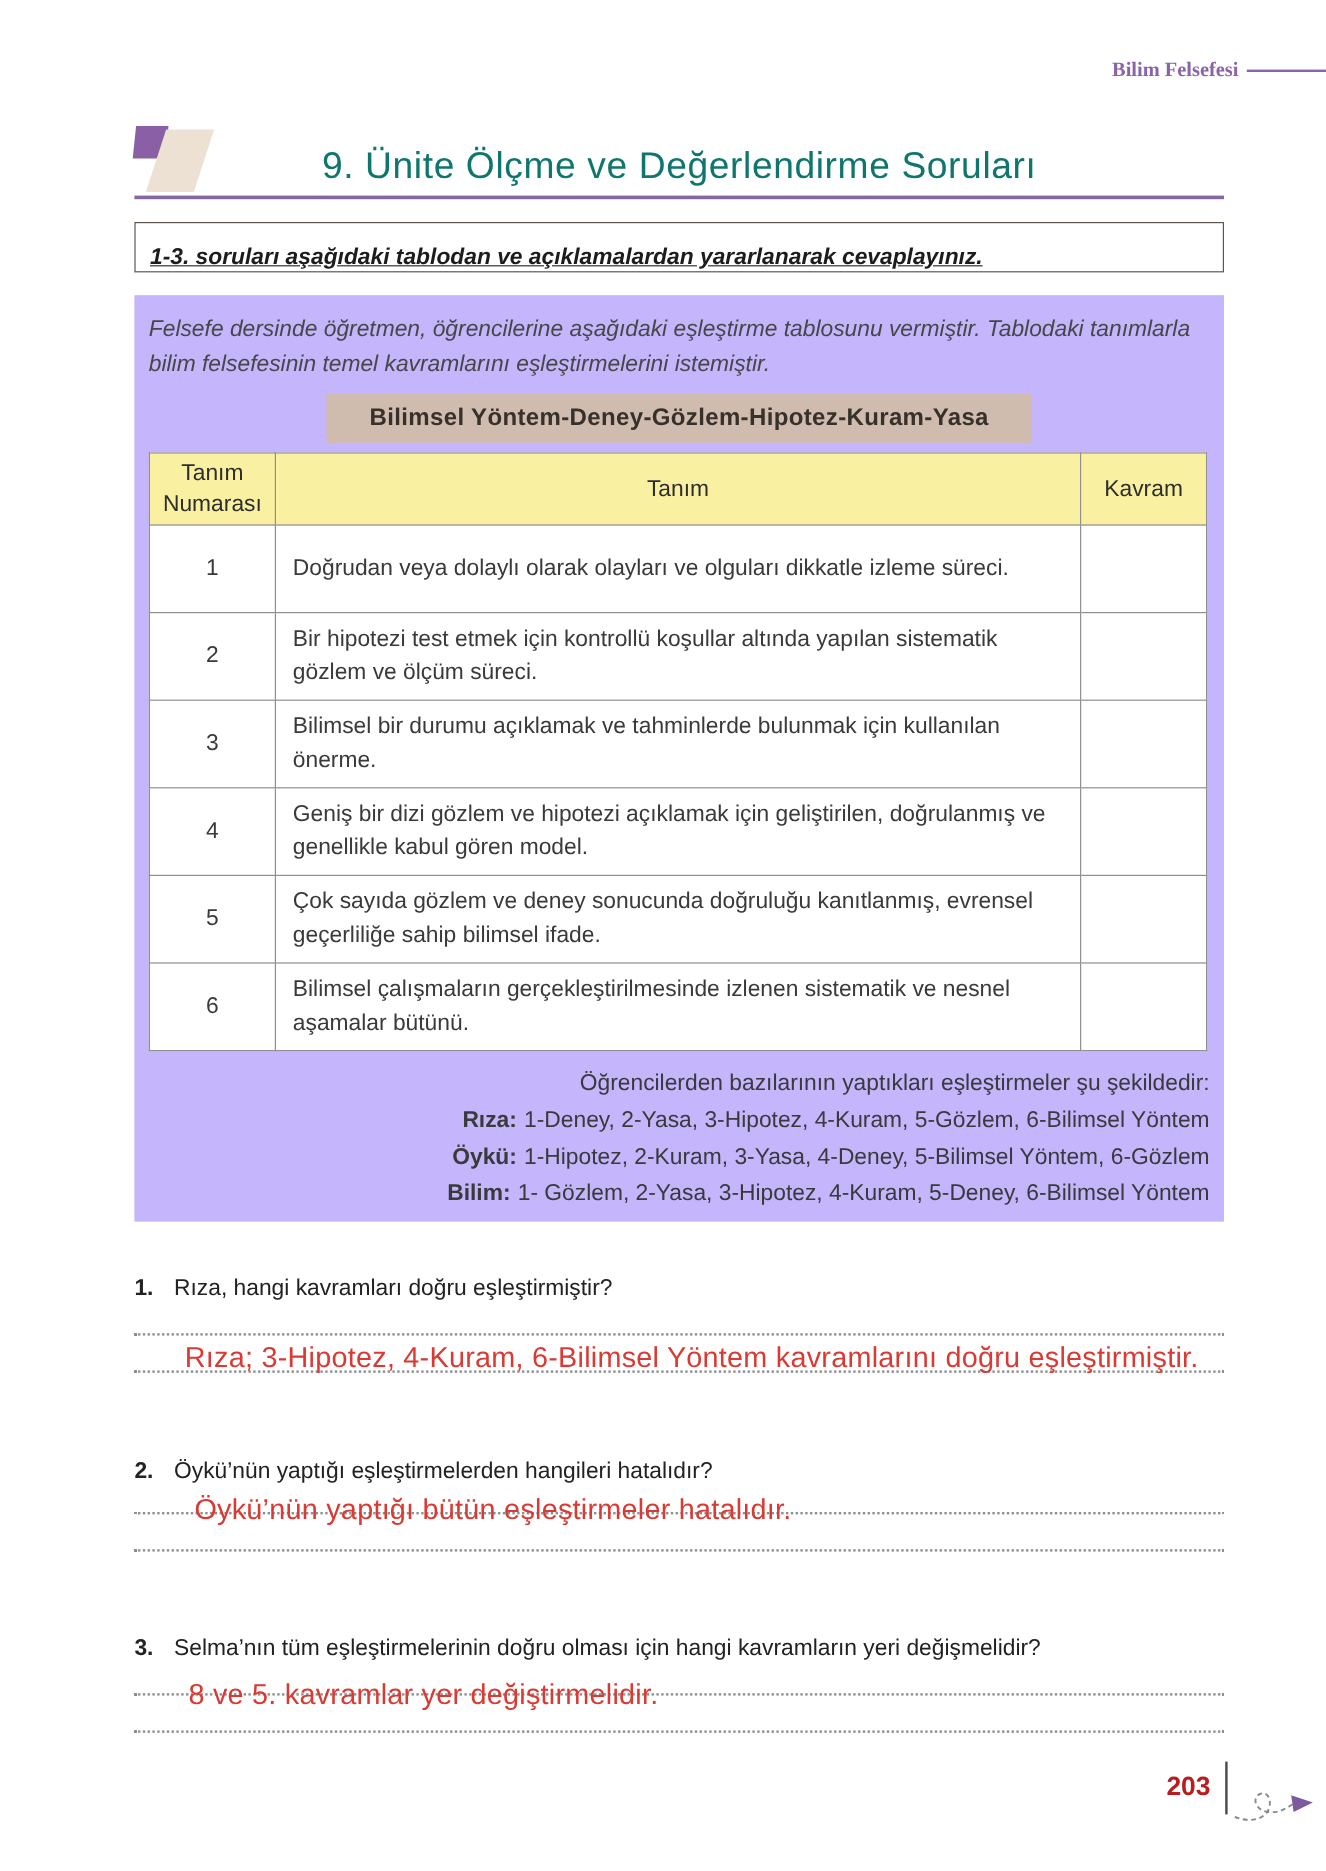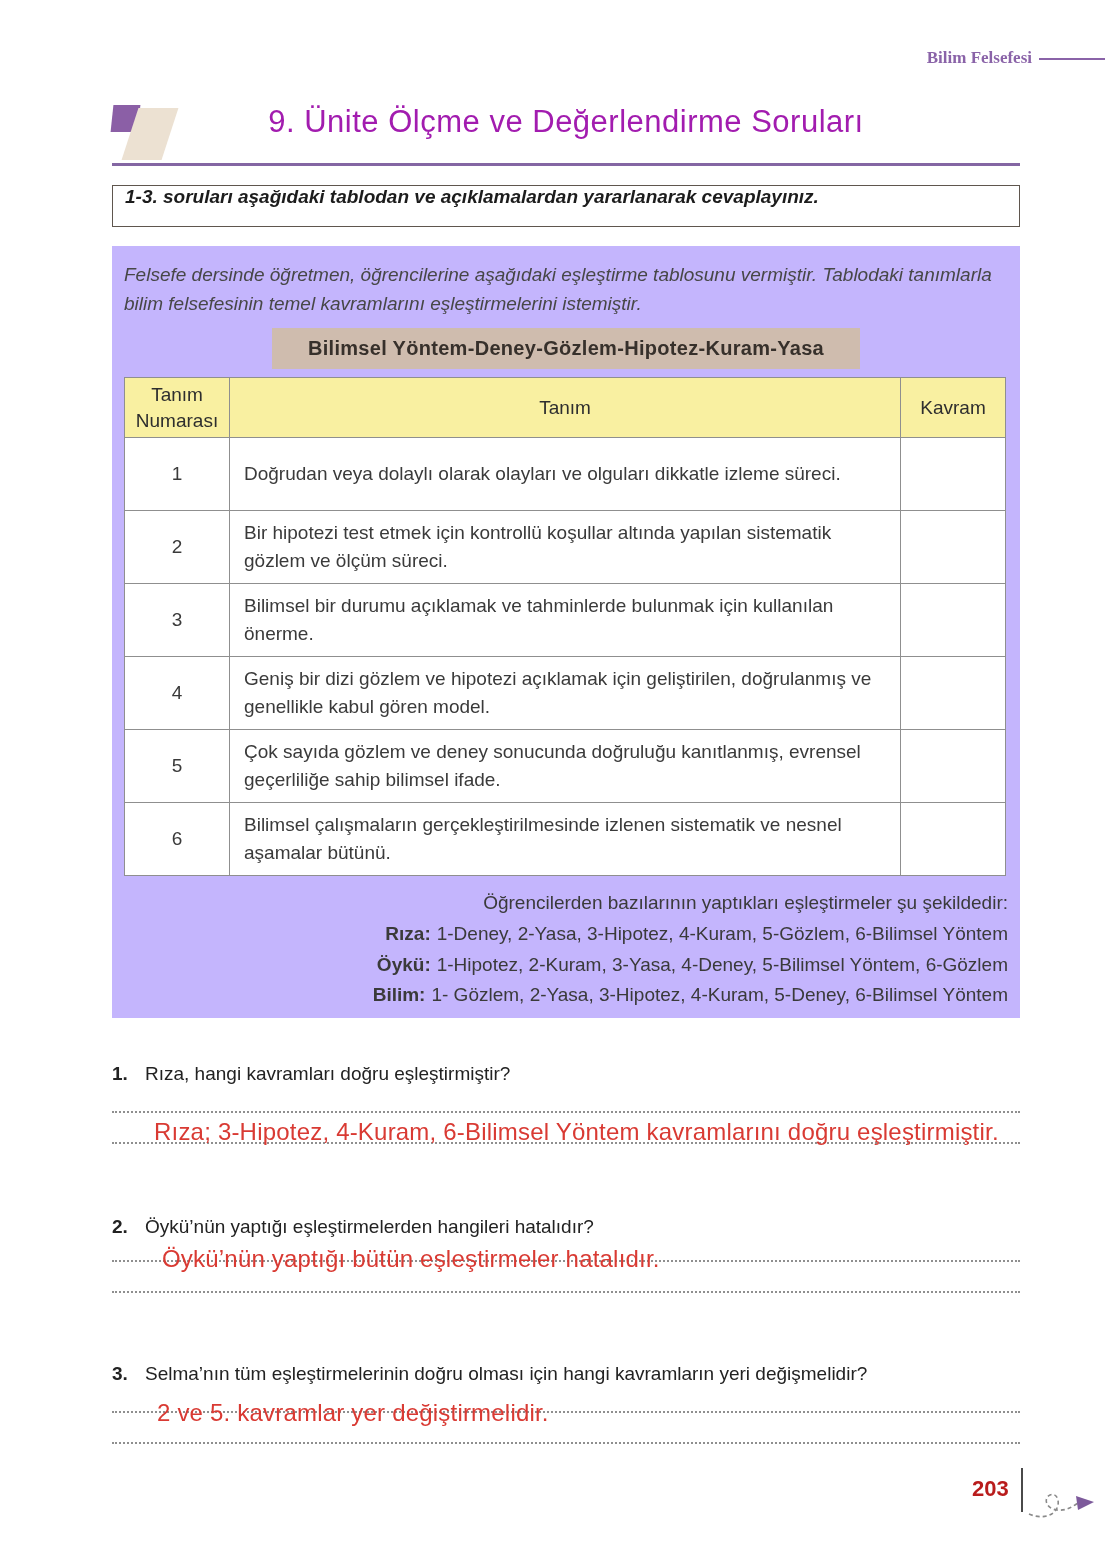--- a/index.html
+++ b/index.html
@@ -23,29 +23,29 @@
   #title-block { position:absolute; top:100px; left:112px; width:908px; height:66px; }
   .deco-square {
     position:absolute; left:0; top:5px; width:27px; height:27px;
     background:#8b5fa6; transform:skewX(-6deg);
   }
   .deco-para {
     position:absolute; left:18px; top:8px; width:40px; height:52px;
     background:#ece1d2; transform:skewX(-18deg);
   }
   #page-title {
-    position:absolute; left:0; top:4px; width:100%; text-align:center;
-    font-size:31px; font-weight:500; letter-spacing:0.5px; color:#a21caf;
+    position:absolute; left:0; top:20px; width:100%; text-align:center;
+    font-size:31px; font-weight:500; letter-spacing:0.5px; color:#0f766e;
   }
   #title-underline { position:absolute; left:0; bottom:0; width:100%; height:3px; background:#8466a3; }
 
   
   #instruction-box {
     position:absolute; top:185px; left:112px; width:908px; height:42px;
-    background:#ffffff; border:1px solid #5f564e; display:flex; align-items:flex-start; padding:0 12px;
+    background:#ffffff; border:1px solid #5f564e; display:flex; align-items:flex-end; padding:0 12px;text-decoration:underline;
   }
   #instruction-box .txt { font-size:19px; font-weight:bold; font-style:italic; color:#1c1c1c; }
 
   
   #activity-panel {
     position:absolute; top:246px; left:112px; width:908px; height:772px;
     background:#c4b5fd; padding:15px 12px 0 12px;
   }
   #panel-intro { font-size:19px; font-style:italic; color:#474747; line-height:1.5; }
   #concept-strip {
@@ -193,21 +193,21 @@
   </div>
 
   <div class="question-block" style="top:1363px; height:100px;">
     <div class="q-row">
       <span class="q-no">3.</span>
       <span class="q-text">Selma’nın tüm eşleştirmelerinin doğru olması için hangi kavramların yeri değişmelidir?</span>
     </div>
     <div class="answer-zone" style="height:90px;">
       <div class="dotted-line" style="top:26px;"></div>
       <div class="dotted-line" style="top:57px;"></div>
-      <div class="red-answer" style="top:14px; left:45px;">2 ve 5. kavramlar yer değiştirmelidir.</div>
+      <div class="red-answer" style="top:14px; left:45px;">8 ve 5. kavramlar yer değiştirmelidir.</div>
     </div>
   </div>
 
   <div id="footer">
     <span id="page-number">203</span>
     <span id="footer-divider"></span>
     <svg id="swirl" width="70" height="44" viewBox="0 0 70 44">
       <path d="M3 34 C 12 38, 24 38, 30 30 C 35 22, 31 12, 24 15 C 17 18, 20 29, 31 30 C 40 31, 46 27, 52 23" fill="none" stroke="#8a8a8a" stroke-width="1.6" stroke-dasharray="4 3"></path>
       <polygon points="50,16 68,22 52,30" fill="#7d5a9b"></polygon>
     </svg>

